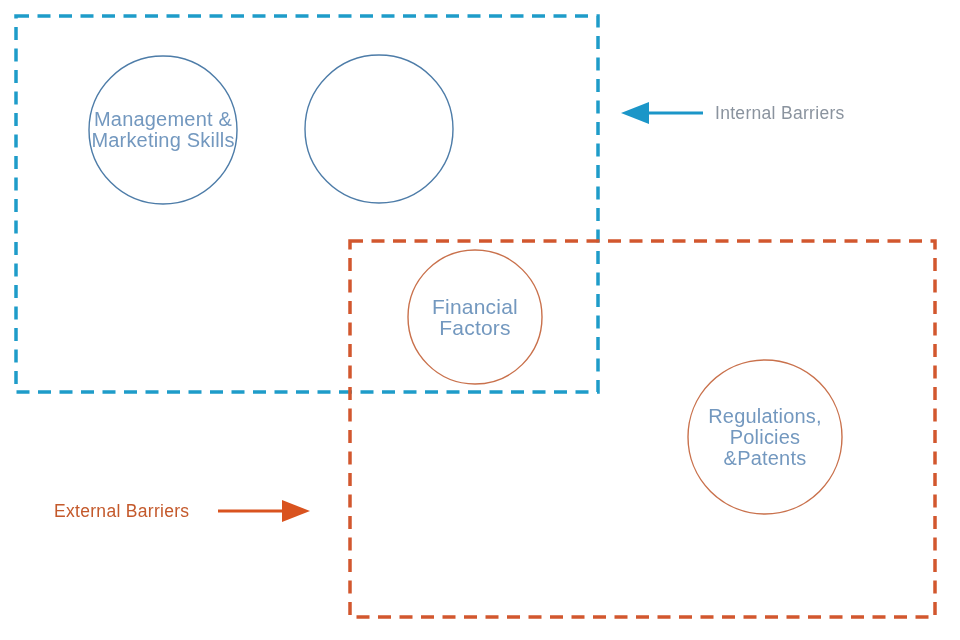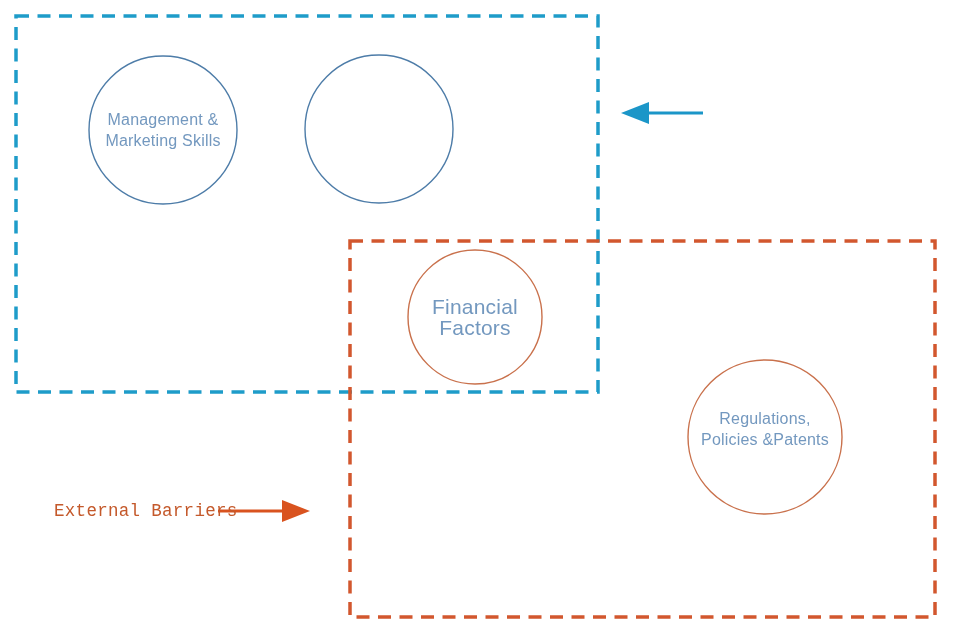--- a/index.html
+++ b/index.html
@@ -20,21 +20,21 @@
     width: 960px; height: 640px;
   }
   .circle-label {
     position: absolute;
     display: flex;
     align-items: center;
     justify-content: center;
     text-align: center;
     white-space: pre-line;
     color: #7398bf;
-    font-size: 16px;
+    font-size: 20px;
     line-height: 21px;
     letter-spacing: 0.2px;
   }
   .side-label {
     position: absolute;
     display: flex;
     align-items: center;
     font-size: 17.5px;
     letter-spacing: 0.3px;
   }
@@ -65,19 +65,20 @@
     <line x1="218" y1="511" x2="285" y2="511" stroke="#d9531f" stroke-width="3.2"></line>
     <polygon points="310,511 282,500 282,522" fill="#d9531f"></polygon>
   </svg>
 
   <div class="circle-label" style="left:88px; top:55px; width:150px; height:150px;">Management &amp;
 Marketing Skills</div>
 
 
   <div class="circle-label" style="left:408px; top:250px; width:134px; height:134px; font-size:21px;">Financial Factors</div>
 
-  <div class="circle-label" style="left:688px; top:352px; width:154px; height:154px;">Regulations,
+  <div class="circle-label" style="left:688px; top:360px; width:154px; height:154px;">Regulations,
 Policies &amp;Patents</div>
 
+  <div class="side-label internal" style="left:715px; top:100px; height:26px;">Internal Barriers</div>
 
-  <div class="side-label external" style="left:54px; top:498px; height:26px;font-family:Liberation Mono, monospace;">External Barriers</div>
+  <div class="side-label external" style="left:54px; top:498px; height:26px;">External Barriers</div>
 
 </div>
 
 </body></html>

